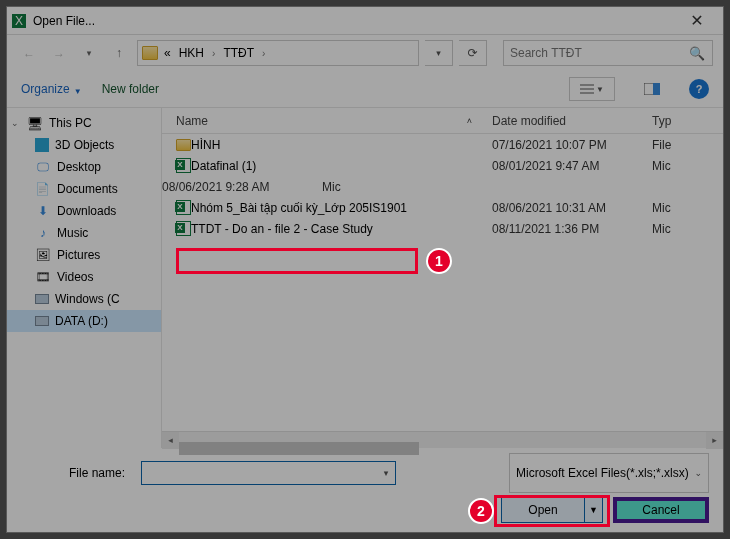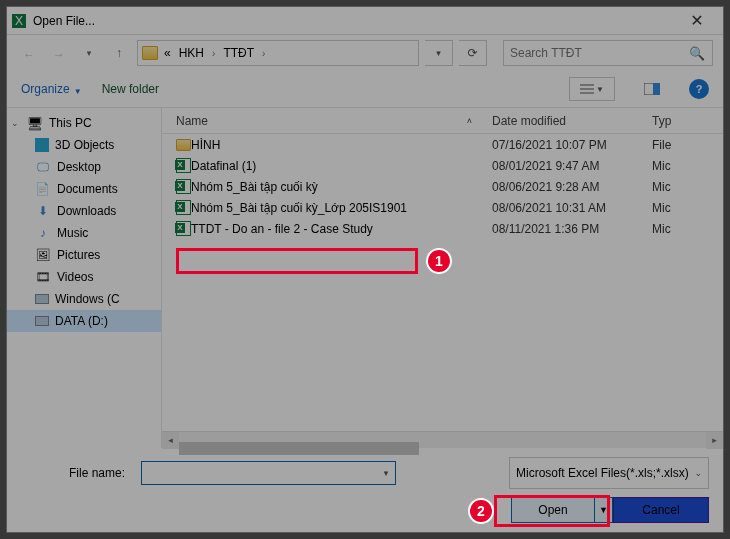--- a/index.html
+++ b/index.html
@@ -70,28 +70,28 @@
   .hscroll{height:17px;background:#f0f0f0;border-top:1px solid #ddd;display:flex;align-items:center;}
   .hscroll .arr{width:17px;height:17px;background:#e8e8e8;display:flex;align-items:center;justify-content:center;font-size:9px;color:#666;}
   .hscroll .track{flex:1;position:relative;}
   .hscroll .thumb{position:absolute;left:0;top:2px;height:13px;width:240px;background:#c6c6c6;}
 
   .btm-spacer{height:10px;}
   .filenamebar{display:flex;align-items:center;height:30px;padding:0 14px;gap:10px;}
   .fnlabel{width:110px;text-align:right;padding-right:6px;}
   .fninput{flex:0 0 255px;height:24px;border:1px solid #0a64ad;background:#fff;display:flex;align-items:center;}
   .fninput .dd{width:18px;text-align:center;color:#555;font-size:9px;}
-  .filterbox{flex:0 0 200px;height:32px;border:1px solid #ccc;display:flex;align-items:center;padding:0 6px;justify-content:space-between;white-space:nowrap;overflow:hidden;margin-left:auto;}
+  .filterbox{flex:0 0 200px;height:40px;border:1px solid #ccc;display:flex;align-items:center;padding:0 6px;justify-content:space-between;white-space:nowrap;overflow:hidden;margin-left:auto;}
   .filterbox .dd{font-size:9px;color:#555;}
 
-  .btnrow{display:flex;justify-content:flex-end;align-items:center;height:44px;padding:0 14px;}
+  .btnrow{display:flex;justify-content:flex-end;align-items:center;height:44px;padding:0 14px;gap:10px;}
   .openbtn-wrap{display:flex;height:26px;border:1px solid #0a64ad;}
   .openbtn{width:82px;display:flex;align-items:center;justify-content:center;background:#e7f1fb;}
   .openbtn-dd{width:18px;border-left:1px solid #0a64ad;display:flex;align-items:center;justify-content:center;background:#e7f1fb;}
-  .cancelbtn{width:96px;height:26px;border:1px solid #4c1d95;background:#1d4ed8;display:flex;align-items:center;justify-content:center;}
+  .cancelbtn{width:96px;height:26px;border:4px solid #4c1d95;background:#5eead4;display:flex;align-items:center;justify-content:center;}
 
 </style>
 </head>
 <body>
 
 <div class="dialog">
 
   <div class="titlebar">
     <span class="tb-icon">
       <svg width="16" height="16">
@@ -222,24 +222,20 @@
           </div>
         <div class="frow">
             <div class="fc-name">
               <span class="fic excel"></span>
               <span>Datafinal (1)</span>
             </div>
             <div class="fc-date">08/01/2021 9:47 AM</div>
             <div class="fc-type">Mic</div>
           </div>
         <div class="frow">
-            <div class="fc-name">
-              <span class="fic excel"></span>
-              <span>Nhóm 5_Bài tập cuối kỳ</span>
-            </div>
             <div class="fc-date">08/06/2021 9:28 AM</div>
             <div class="fc-type">Mic</div>
           </div>
         <div class="frow">
             <div class="fc-name">
               <span class="fic excel"></span>
               <span>Nhóm 5_Bài tập cuối kỳ_Lớp 205IS1901</span>
             </div>
             <div class="fc-date">08/06/2021 10:31 AM</div>
             <div class="fc-type">Mic</div>

